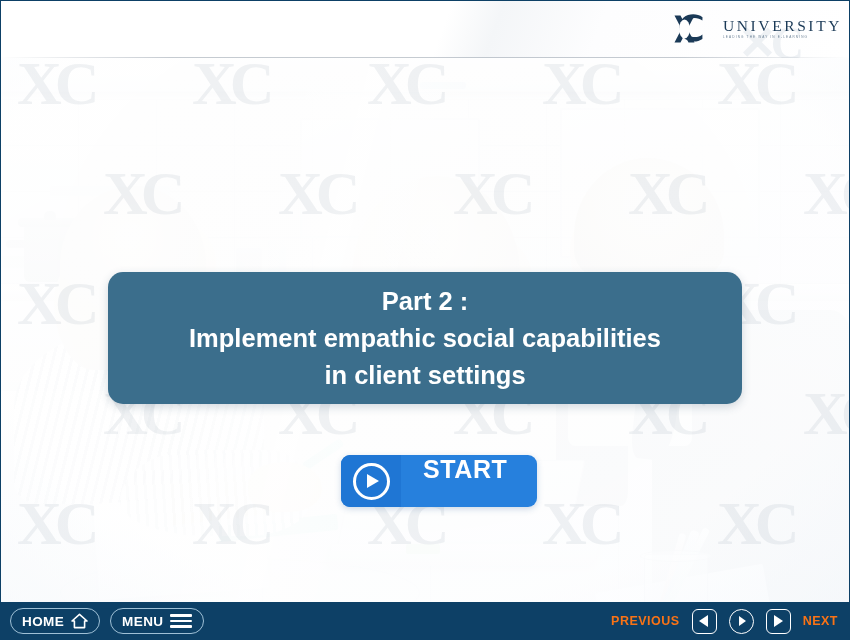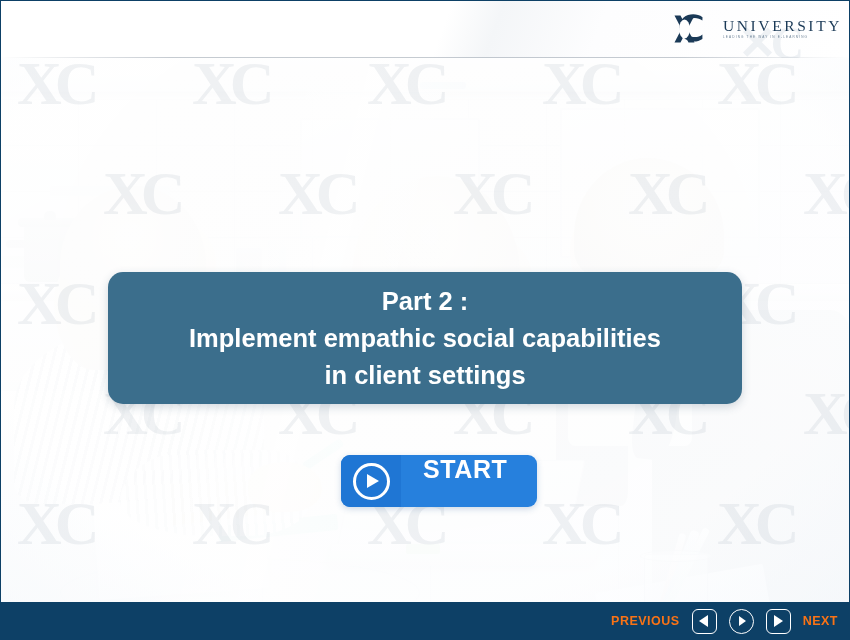--- a/index.html
+++ b/index.html
@@ -687,20 +687,39 @@
   <div id="start-btn">
     <div id="start-icon-box">
       <div id="start-circle">
         <div id="start-tri"></div>
       </div>
     </div>
     <div id="start-label">START</div>
   </div>
 
   <div id="navbar">
+    <div id="nav-left">
+
+      <div class="pill">
+        <span class="pill-label">HOME</span>
+        <svg id="home-icon" width="17" height="16" viewBox="0 0 17 16">
+          <path d="M8.5 1.4 L16 8 L13.6 8 L13.6 14.6 L3.4 14.6 L3.4 8 L1 8 Z" fill="none" stroke="#ffffff" stroke-width="1.6" stroke-linejoin="round"></path>
+        </svg>
+      </div>
+
+      <div class="pill">
+        <span class="pill-label">MENU</span>
+        <span id="menu-icon">
+          <i></i>
+            <i></i>
+            <i></i>
+        </span>
+      </div>
+
+    </div>
 
     <div id="nav-right">
       <span class="nav-text">PREVIOUS</span>
       <div class="sq-btn">
         <div class="tri-left"></div>
       </div>
       <div class="circ-btn">
         <div class="tri-right-sm"></div>
       </div>
       <div class="sq-btn">

